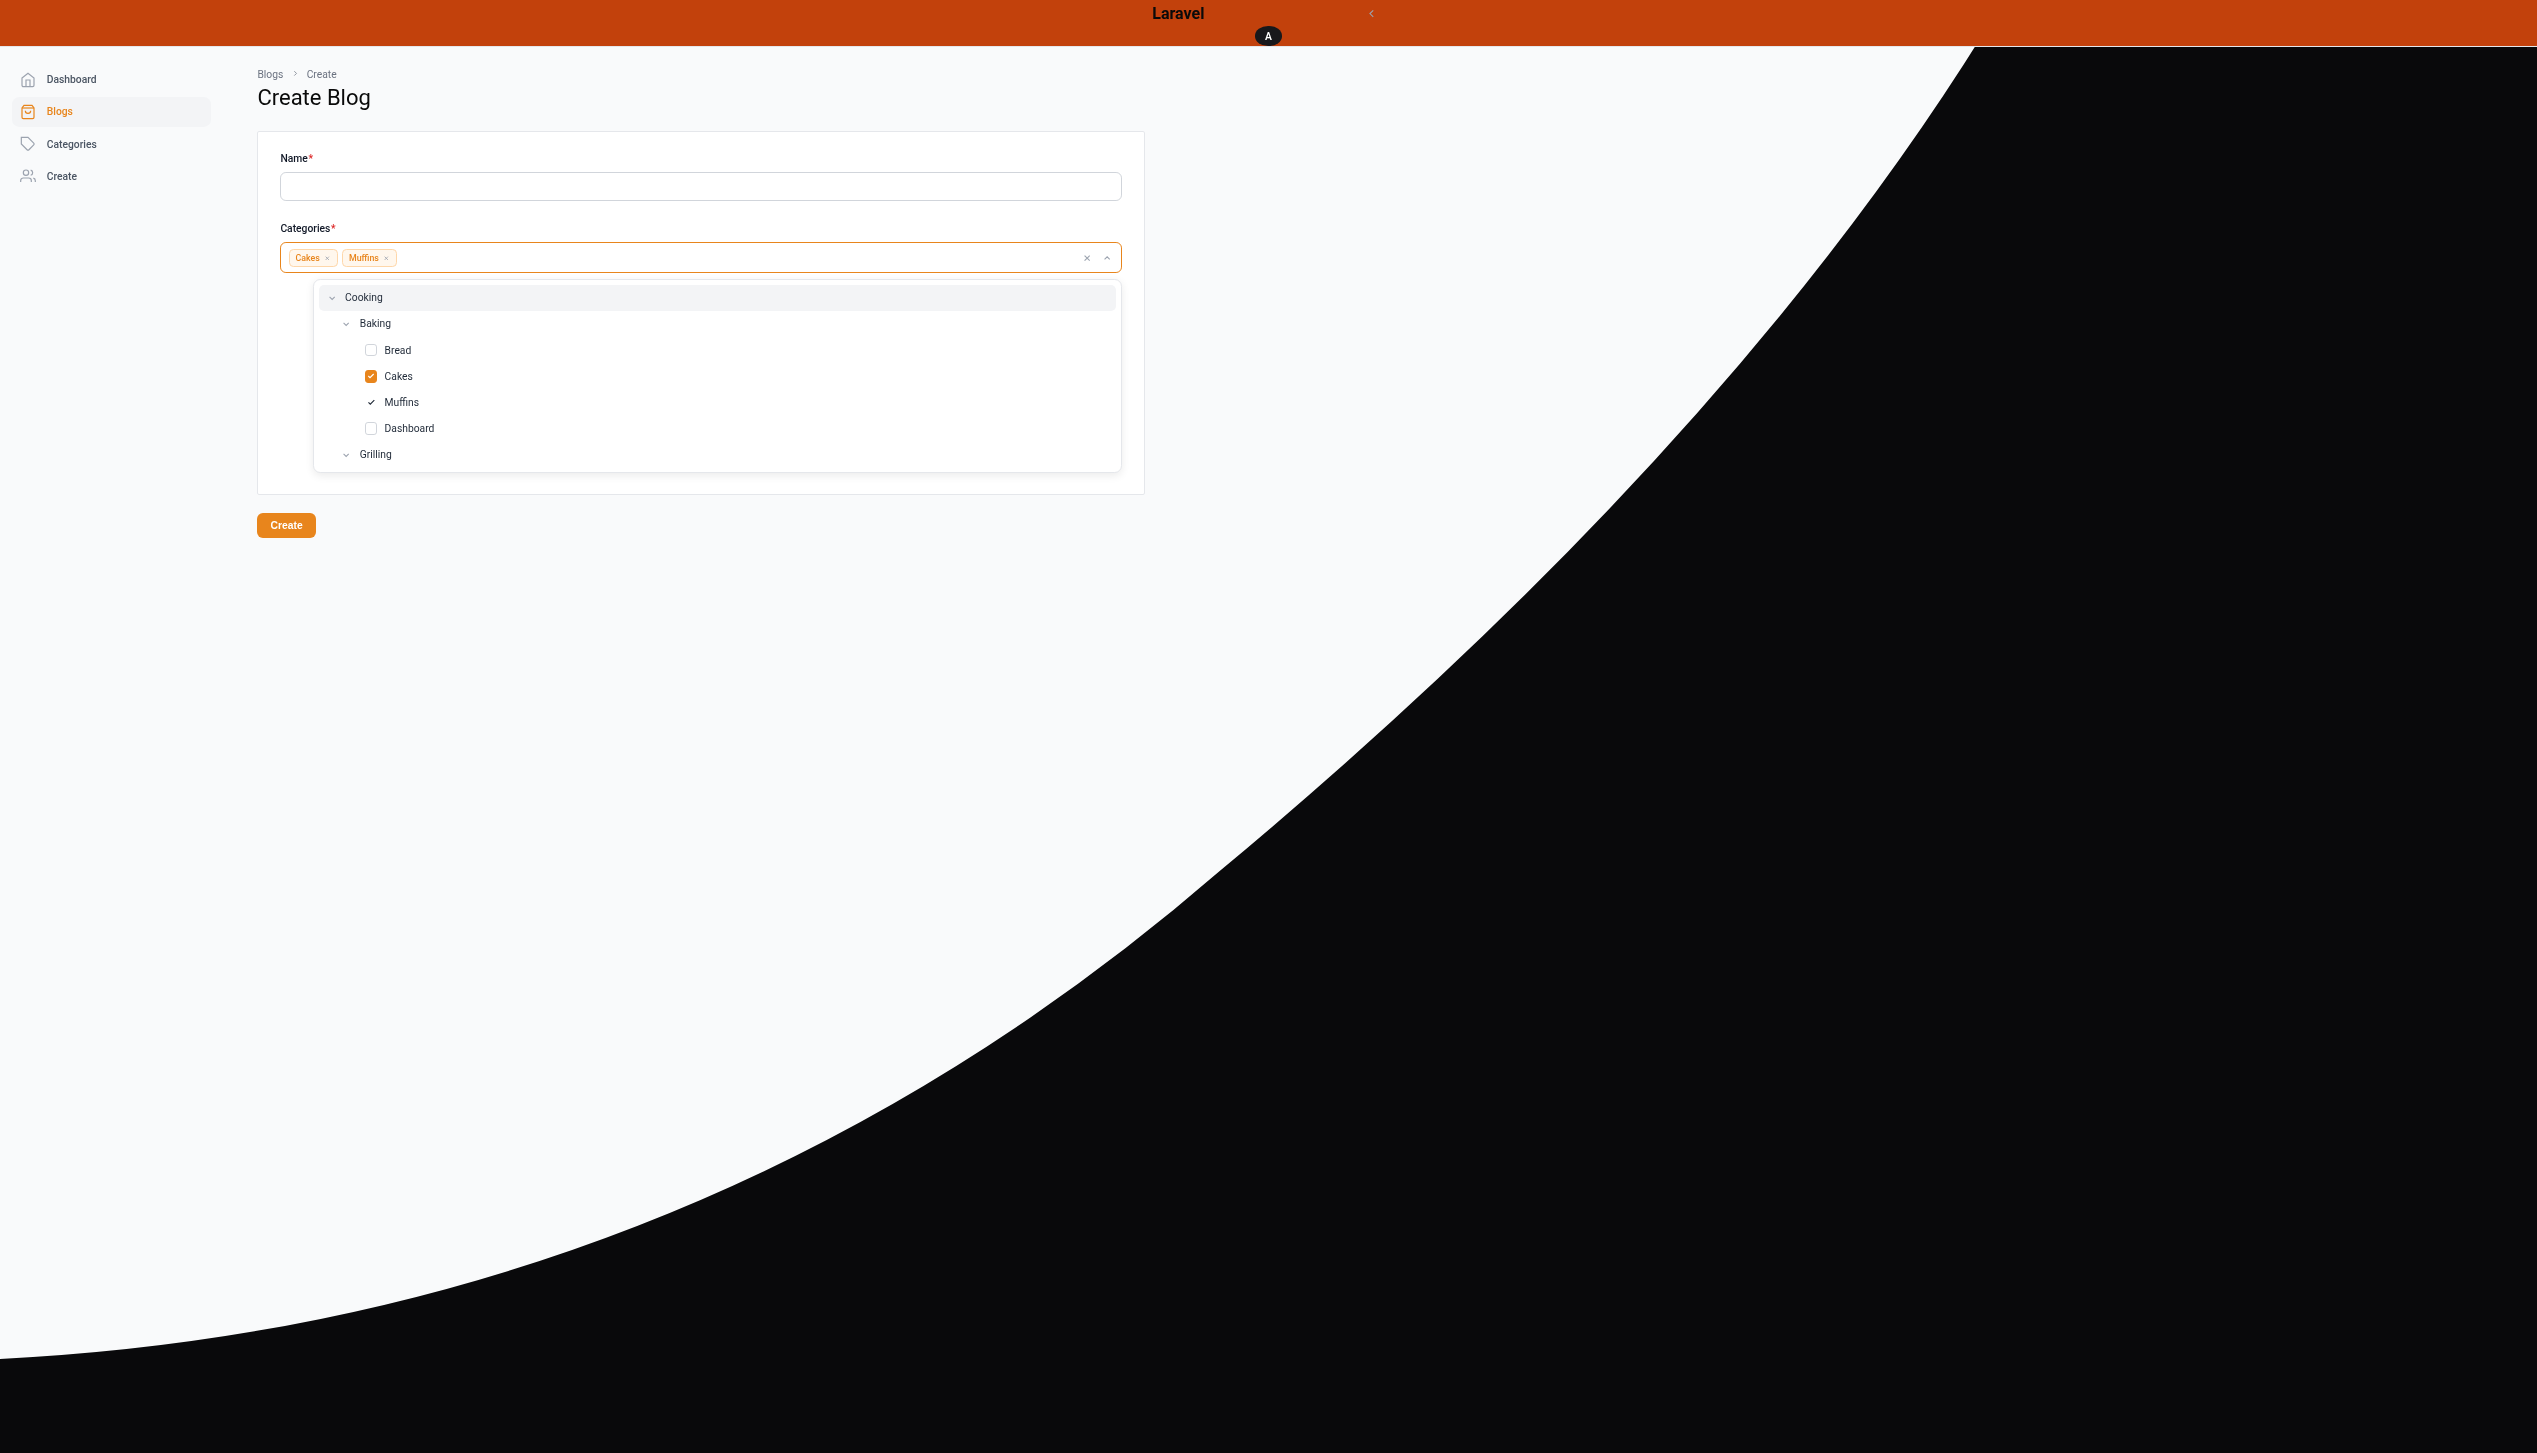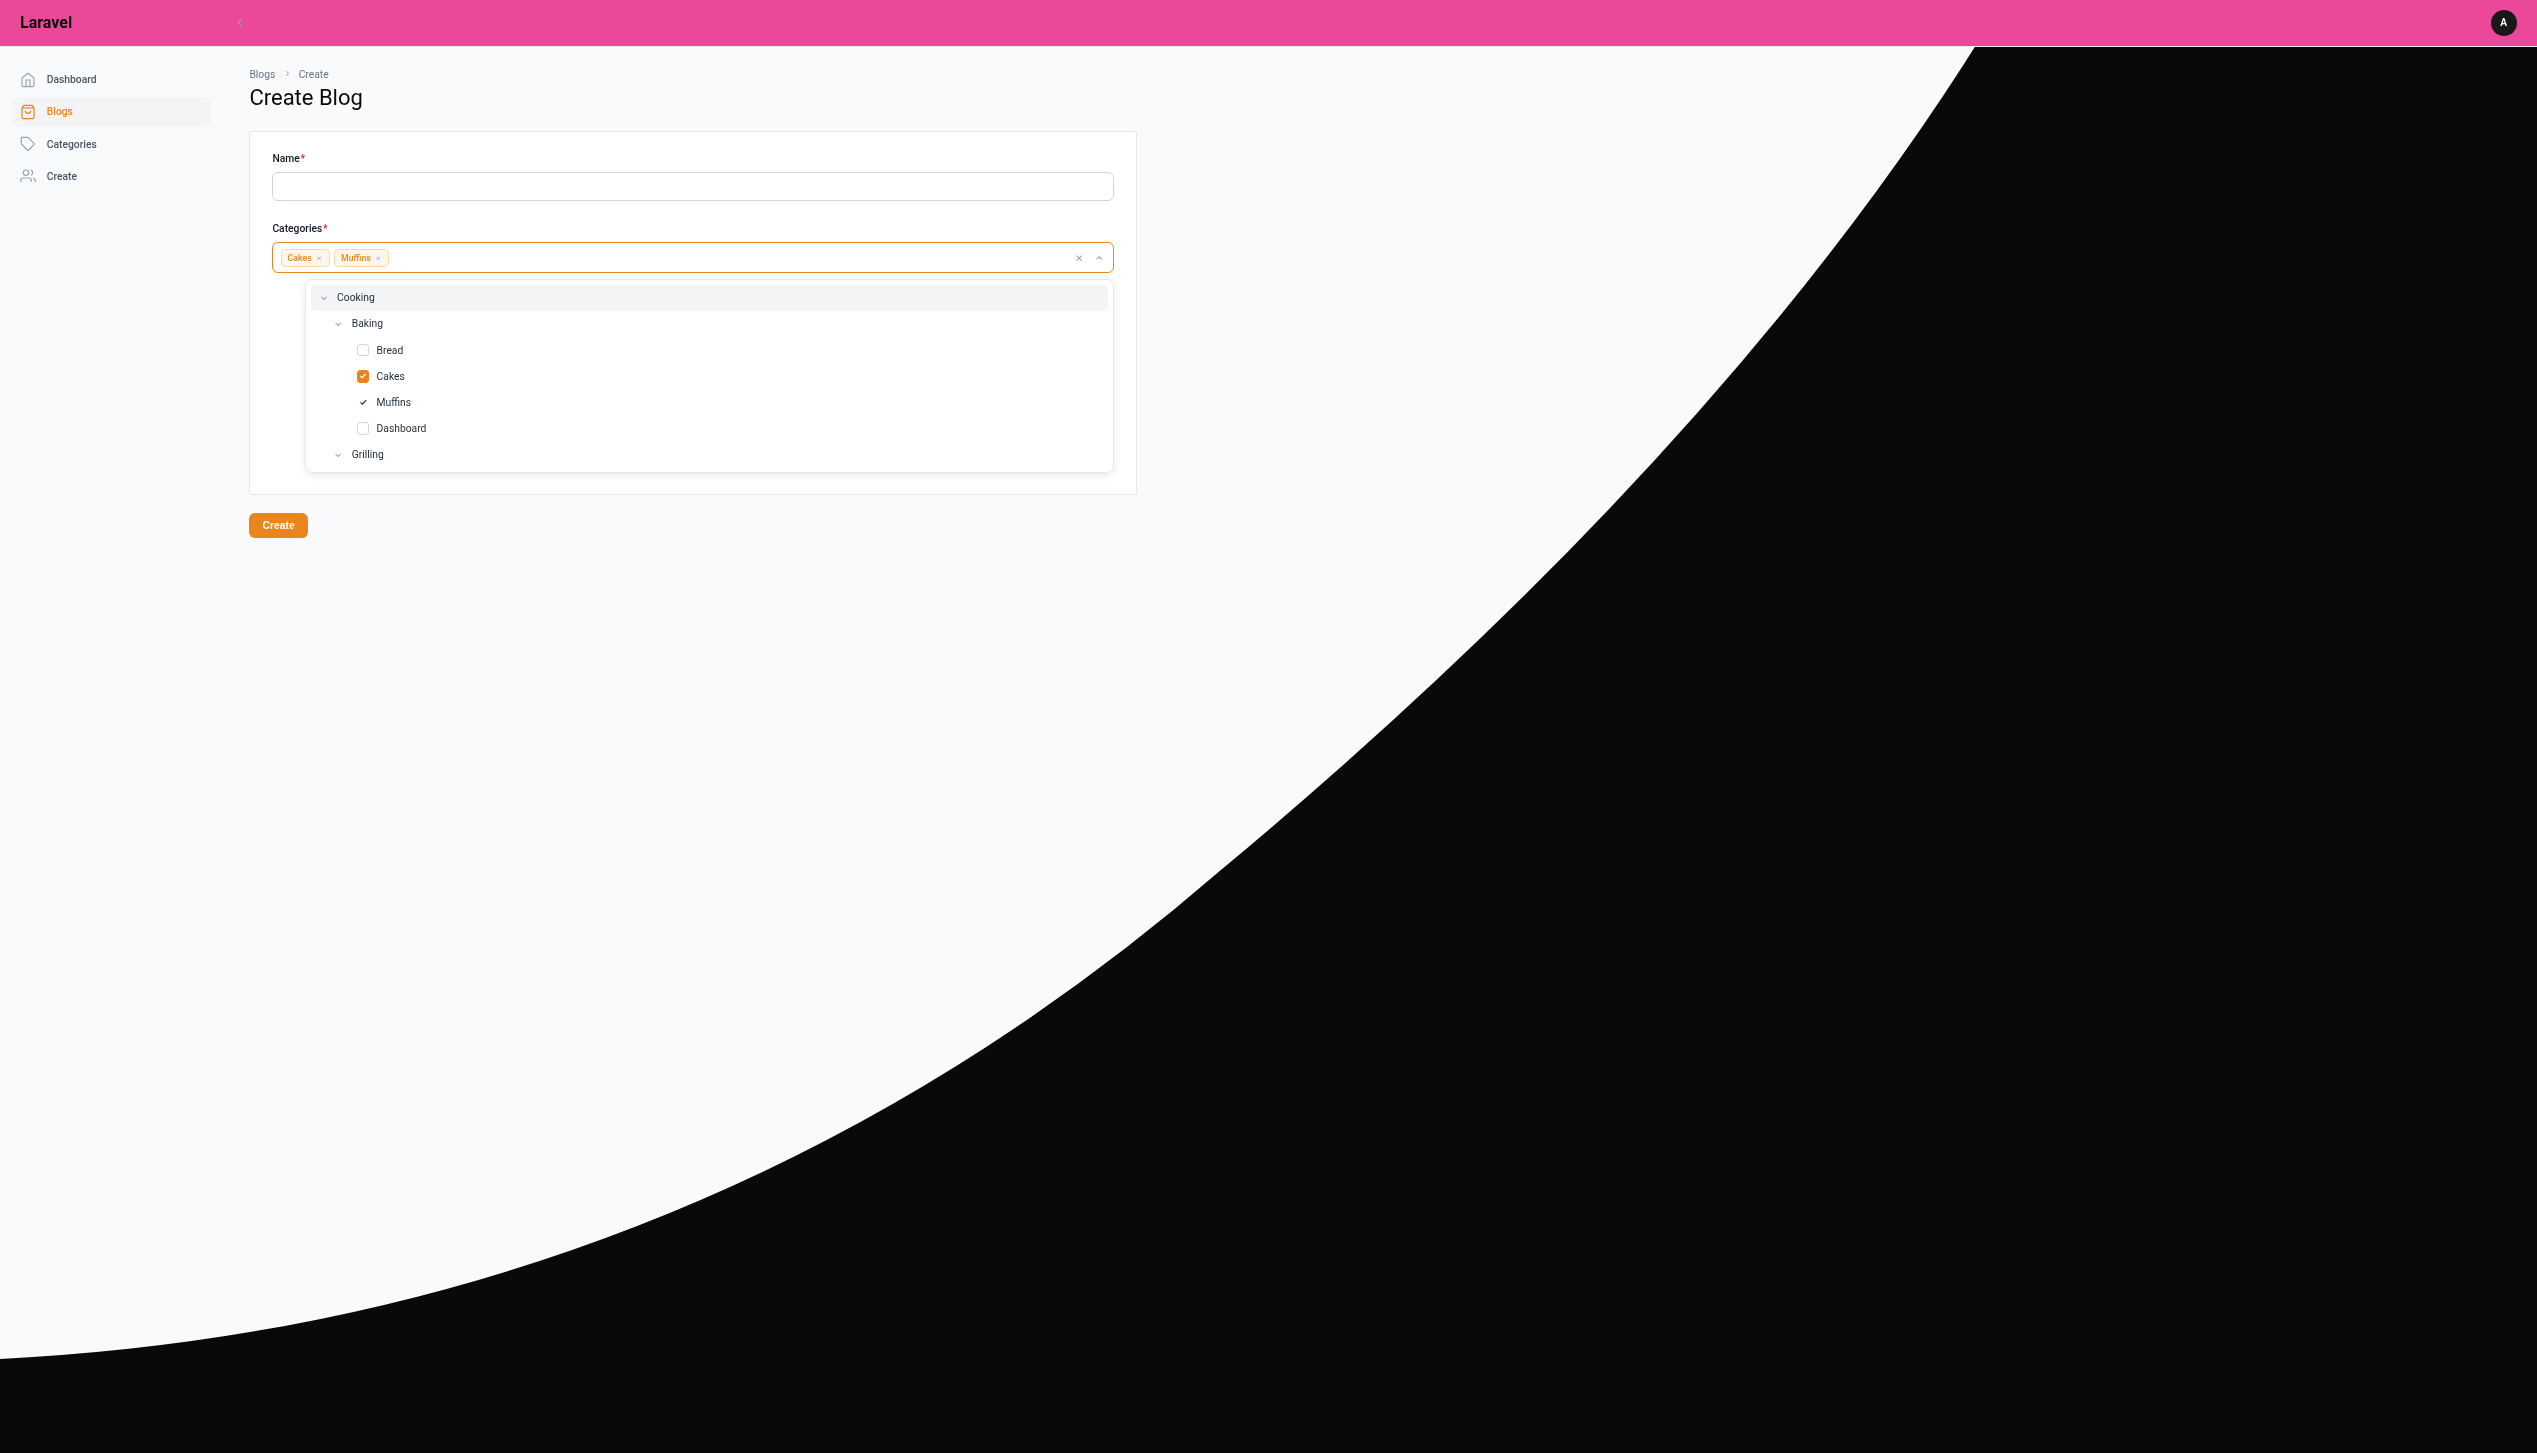--- a/index.html
+++ b/index.html
@@ -32,26 +32,27 @@
     .dark-overlay svg {
       width: 100%;
       height: 100%;
     }
 
     
     .header {
       display: flex;
       align-items: center;
       justify-content: space-between;
-      background: #ec4899;
+      background: #c2410c;
       border-bottom: 0.7px solid #e5e7eb;
       height: 47px;
-      padding: 0 20px;
+      padding: 0 3px;
       position: relative;
       z-index: 2;
+      flex-direction: column;
     }
 
     .header-left {
       display: flex;
       align-items: center;
       gap: 29px;
     }
 
     .logo {
       font-size: 16px;
@@ -81,20 +82,21 @@
       justify-content: center;
       font-weight: 600;
       font-size: 10.3px;
     }
 
     
     .layout {
       display: flex;
       position: relative;
       z-index: 2;
+      gap: 8px;
     }
 
     
     .sidebar {
       width: 223px;
       padding: 17.6px 11.7px;
     }
 
     .sidebar-item {
       display: flex;

